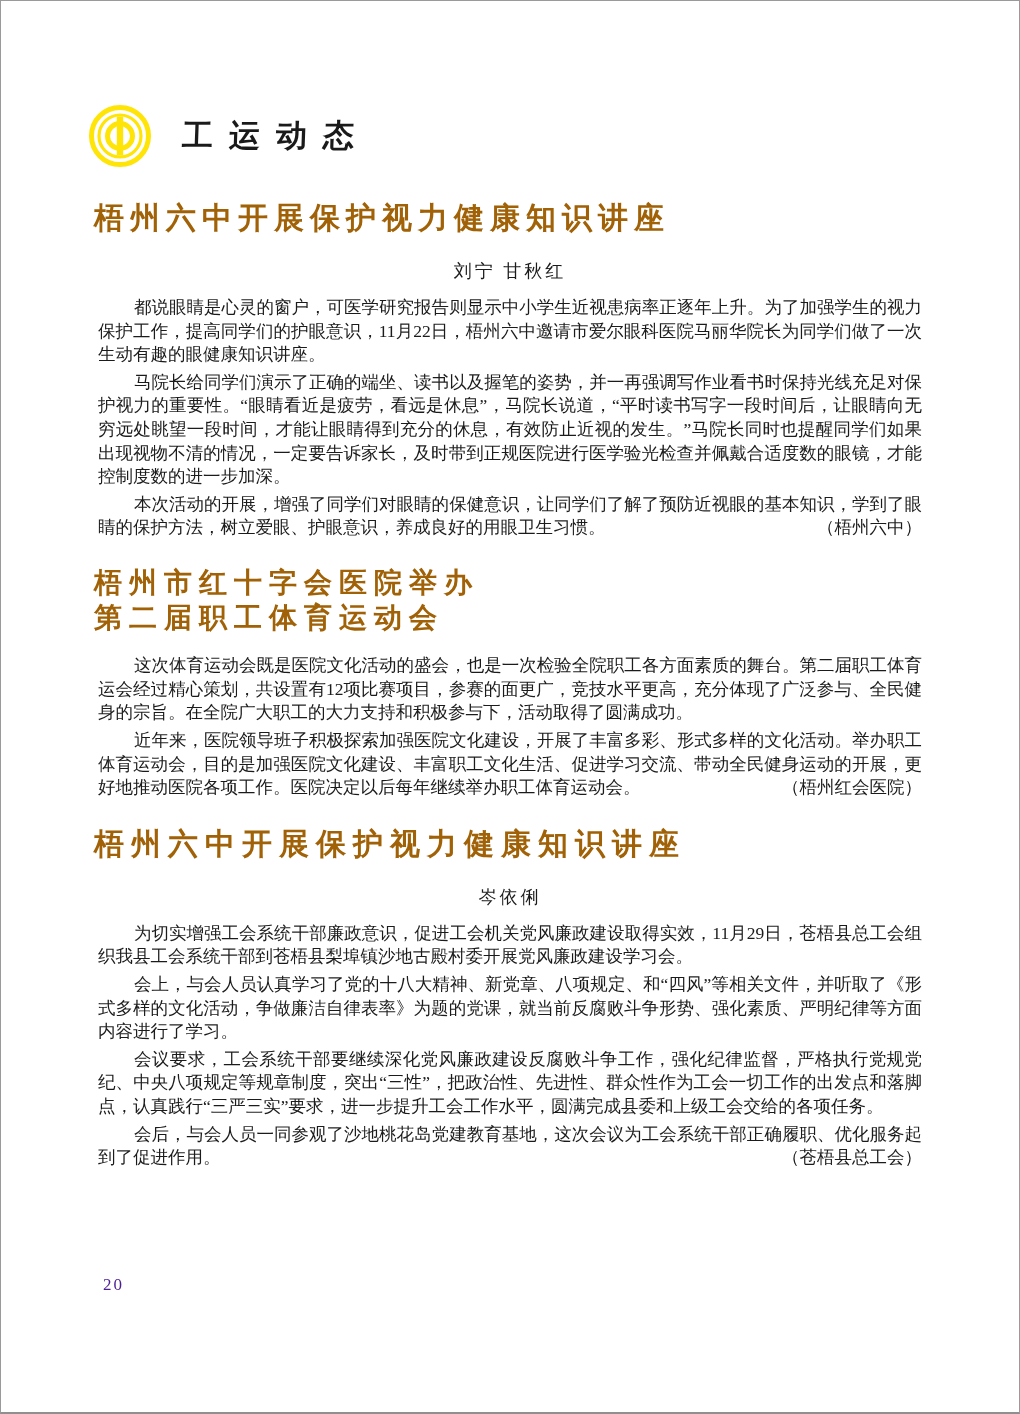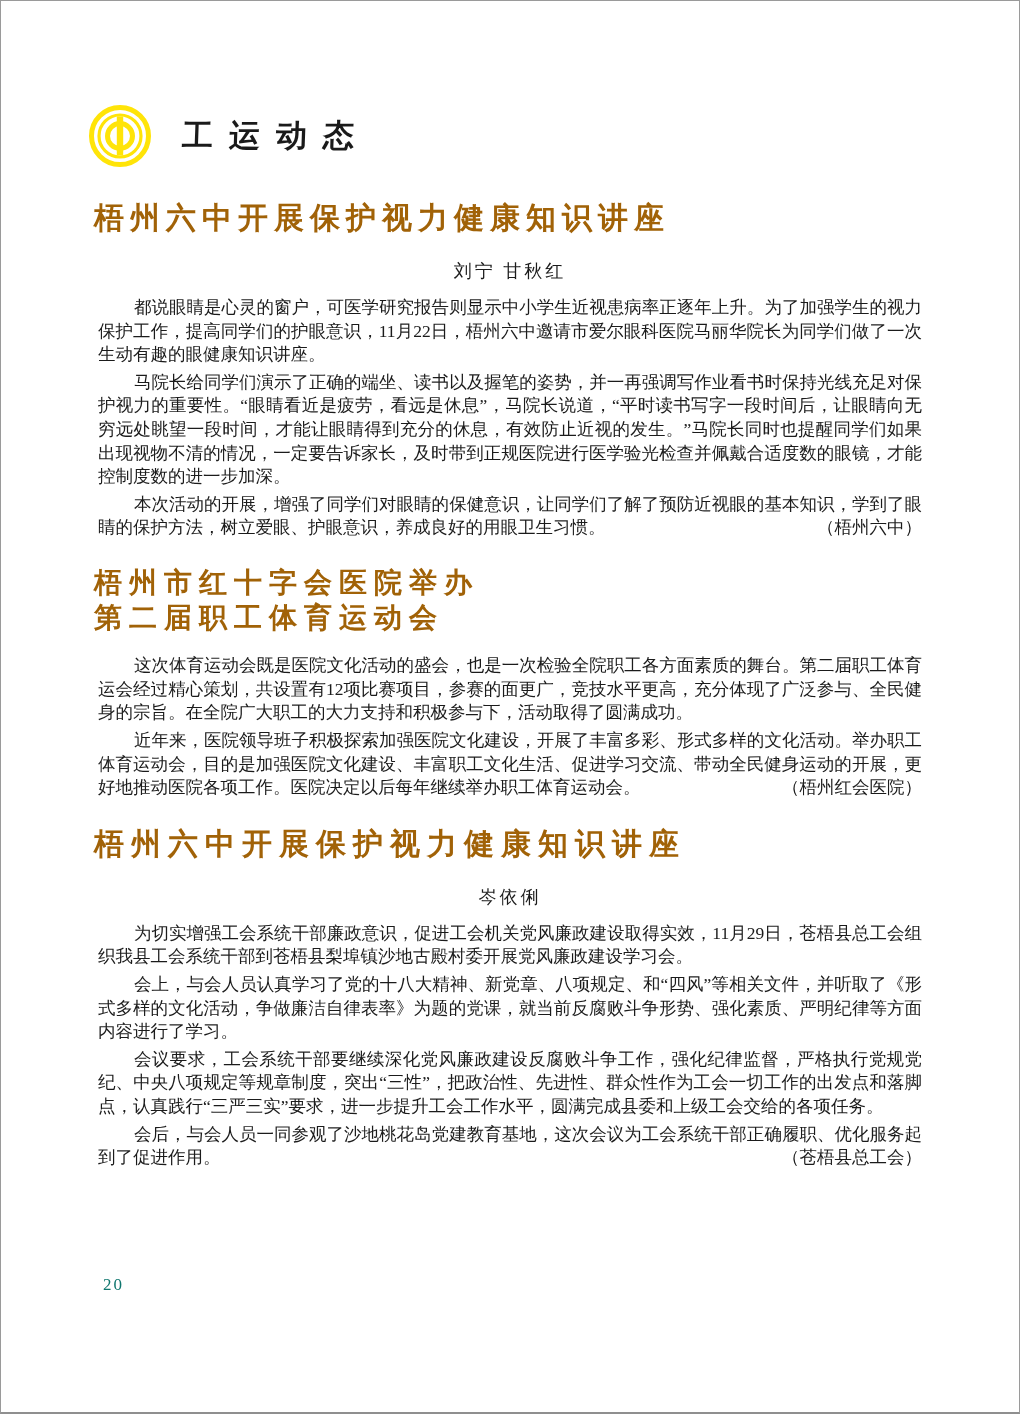--- a/index.html
+++ b/index.html
@@ -46,21 +46,21 @@
     margin-top:13px;
     font-size:17.5px; line-height:23.6px;
     text-align:justify; text-justify:inter-character;
     color:#1b1b1b;
   }
   .para { margin:4px; text-indent:2.05em; }
   .attribution { float:right; text-indent:0; }
 
   .page-number {
     position:absolute; left:102px; top:1274px;
-    font-size:17px; letter-spacing:2px; color:#0f766e;
+    font-size:17px; letter-spacing:2px; color:#4c1d95;
   }
 </style>
 </head>
 <body>
 
 <div class="page">
   <div class="content">
 
     <div class="masthead">
       <svg class="masthead-logo" viewBox="0 0 64 64" xmlns="http://www.w3.org/2000/svg" aria-hidden="true">

